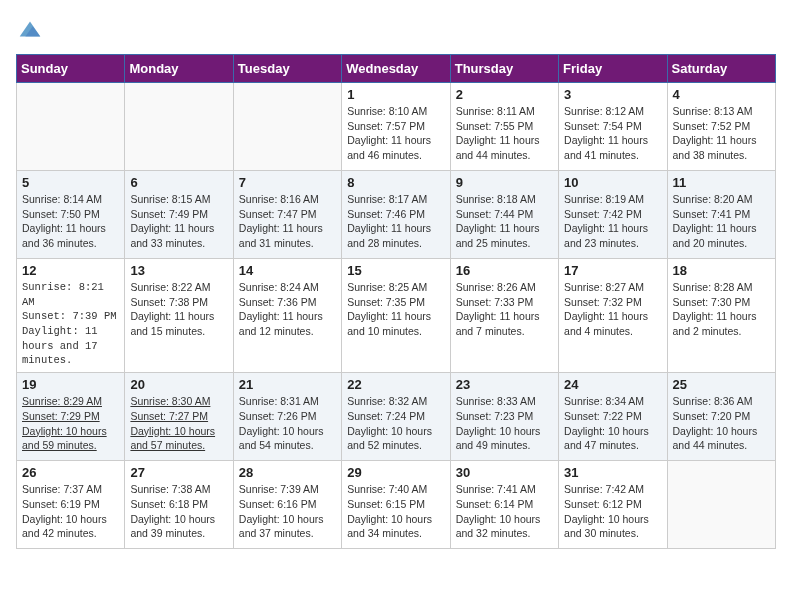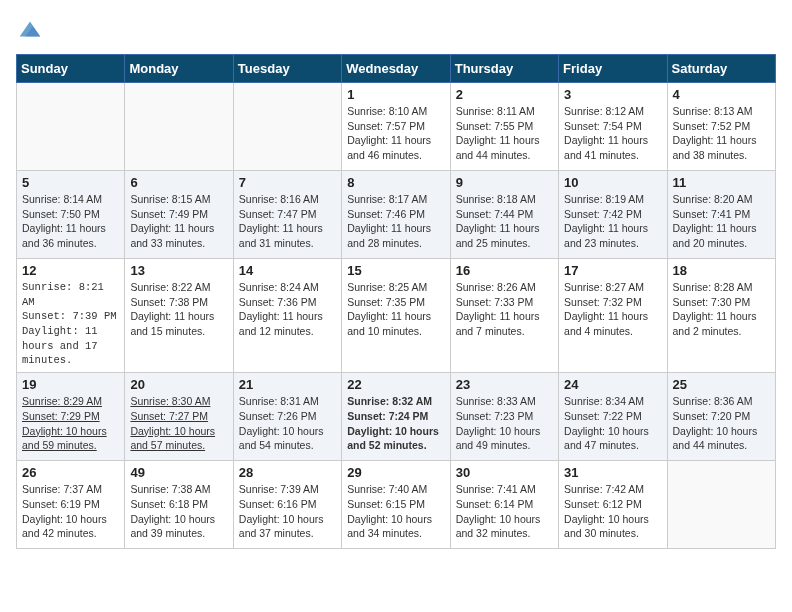--- a/index.html
+++ b/index.html
@@ -52,21 +52,21 @@
     .subtitle {
       font-size: 15px;
       color: #444;
     }
     .calendar {
       width: 100%;
       border-collapse: collapse;
       border: 1px solid #ccc;
     }
     .calendar th {
-      background: #0c4a6e;
+      background: #701a75;
       color: #fff;
       font-size: 13px;
       font-weight: bold;
       padding: 6px 4px;
       text-align: left;
       border: 1px solid #3a6aaa;
     }
     .calendar td {
       border: 1px solid #ccc;
       vertical-align: top;
@@ -260,21 +260,21 @@
 Daylight: 10 hours and 57 minutes.</div>
         </td>
         <td>
           <span class="day-number">21</span>
           <div class="day-info" style="white-space: pre-line;">Sunrise: 8:31 AM
 Sunset: 7:26 PM
 Daylight: 10 hours and 54 minutes.</div>
         </td>
         <td>
           <span class="day-number">22</span>
-          <div class="day-info" style="white-space: pre-line; font-weight: bold;">Sunrise: 8:32 AM
+          <div class="day-info" style="white-space: pre-line;">Sunrise: 8:32 AM
 Sunset: 7:24 PM
 Daylight: 10 hours and 52 minutes.</div>
         </td>
         <td>
           <span class="day-number">23</span>
           <div class="day-info" style="white-space: pre-line;">Sunrise: 8:33 AM
 Sunset: 7:23 PM
 Daylight: 10 hours and 49 minutes.</div>
         </td>
         <td>
@@ -291,21 +291,21 @@
         </td>
       </tr>
       <tr>
         <td>
           <span class="day-number">26</span>
           <div class="day-info" style="white-space: pre-line;">Sunrise: 7:37 AM
 Sunset: 6:19 PM
 Daylight: 10 hours and 42 minutes.</div>
         </td>
         <td>
-          <span class="day-number">49</span>
+          <span class="day-number">27</span>
           <div class="day-info" style="white-space: pre-line;">Sunrise: 7:38 AM
 Sunset: 6:18 PM
 Daylight: 10 hours and 39 minutes.</div>
         </td>
         <td>
           <span class="day-number">28</span>
           <div class="day-info" style="white-space: pre-line;">Sunrise: 7:39 AM
 Sunset: 6:16 PM
 Daylight: 10 hours and 37 minutes.</div>
         </td>

